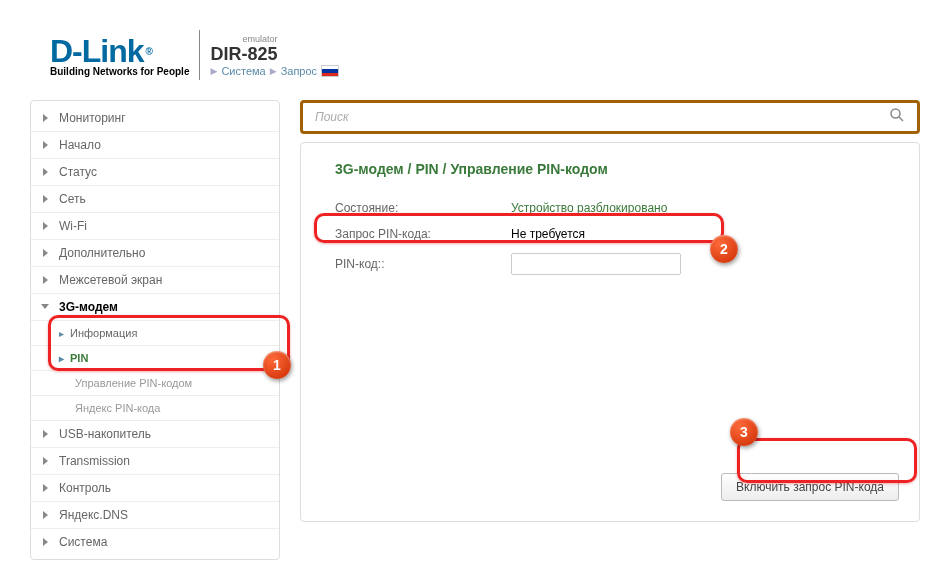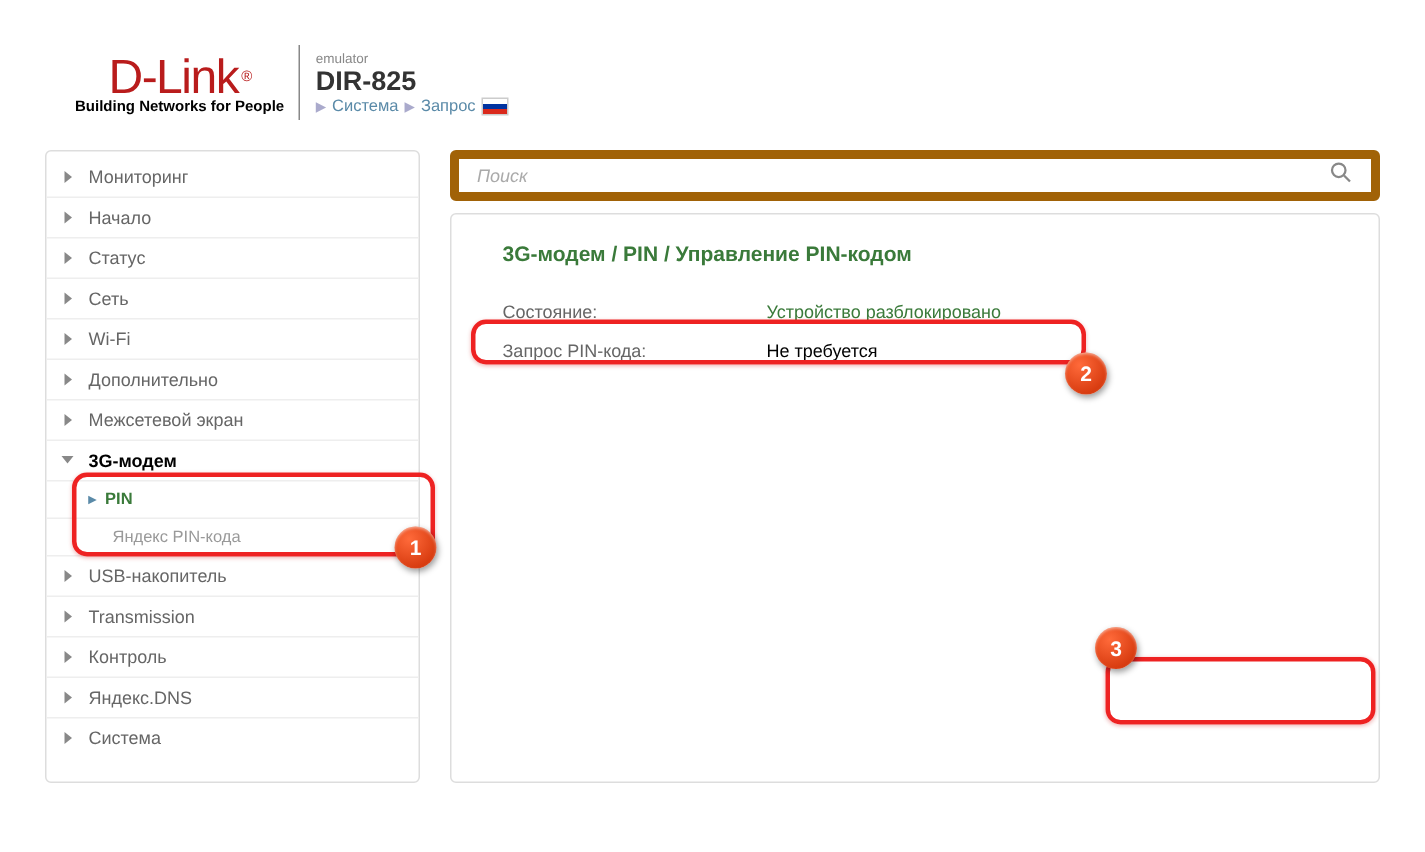--- a/index.html
+++ b/index.html
@@ -1,25 +1,25 @@
 <!DOCTYPE html>
 <html><head>
 <meta charset="utf-8">
 <style>
 * { margin: 0; padding: 0; box-sizing: border-box; }
 body { font-family: Arial, sans-serif; font-size: 12px; background: #fff; width: 950px; height: 568px; overflow: hidden; }
 
 .header { display: flex; align-items: center; padding: 30px 0 10px 50px; }
 .logo-block { display: flex; flex-direction: column; }
-.logo-main { font-size: 32px; font-weight: 400; letter-spacing: -1px; color: #b91c1c; display: flex; align-items: center; justify-content: center; }
+.logo-main { font-size: 32px; font-weight: 700; letter-spacing: -1px; color: #0369a1; display: flex; align-items: center; }
 .logo-main .reg { font-size: 10px; vertical-align: super; margin-left: 2px; }
 .logo-sub { font-size: 10px; font-weight: bold; color: #000; margin-top: -4px; }
 .logo-divider { width: 1px; height: 50px; background: #888; margin: 0 10px 0 10px; }
 .model-block { display: flex; flex-direction: column; }
-.model-emu { font-size: 9px; color: #888; }
+.model-emu { font-size: 9px; color: #888; margin-left: 32px; }
 .model-name { font-size: 18px; font-weight: bold; color: #333; }
 .model-crumbs { font-size: 11px; color: #5a8aa8; display: flex; align-items: center; gap: 4px; }
 .model-crumbs .tri { color: #aac; font-size: 9px; }
 .flag { width: 18px; height: 12px; display: inline-block; background: linear-gradient(to bottom, #fff 0 33%, #0033a0 33% 66%, #da291c 66% 100%); border: 1px solid #ccc; vertical-align: middle; }
 
 .container { display: flex; padding: 0 30px 0 30px; gap: 20px; margin-top: 10px; }
 
 .sidebar { width: 250px; border: 1px solid #ddd; border-radius: 4px; background: #fff; padding: 4px 0; }
 .side-item { display: flex; align-items: center; padding: 6px 10px; border-bottom: 1px solid #eee; color: #666; cursor: pointer; }
 .side-item:last-child { border-bottom: none; }
@@ -27,21 +27,21 @@
 .side-sub { padding-left: 28px; font-size: 11px; }
 .side-sub.active-sub { color: #3a7a3a; font-weight: bold; }
 .side-sub-sub { padding-left: 44px; font-size: 11px; color: #999; }
 .arrow-icon { width: 10px; height: 10px; margin-right: 8px; position: relative; flex-shrink: 0; }
 .arrow-icon::before { content: ""; position: absolute; border-style: solid; }
 .arrow-right::before { border-width: 4px 0 4px 5px; border-color: transparent transparent transparent #888; top: 1px; left: 2px; }
 .arrow-down::before { border-width: 5px 4px 0 4px; border-color: #888 transparent transparent transparent; top: 2px; left: 0; }
 .bullet::before { content: "▸"; color: #5a8aa8; margin-right: 6px; font-size: 10px; }
 
 .main { flex: 1; }
-.search-bar { border: 6px solid #a16207; border-radius: 4px; height: 34px; display: flex; align-items: center; padding: 0 12px; color: #aaa; font-style: italic; margin-bottom: 8px; }
+.search-bar { border: 3px solid #a16207; border-radius: 4px; height: 34px; display: flex; align-items: center; padding: 0 12px; color: #aaa; font-style: italic; margin-bottom: 8px; }
 .search-bar .mag { margin-left: auto; font-size: 16px; color: #888; font-style: normal; }
 .content { border: 1px solid #ddd; border-radius: 4px; padding: 18px 34px; min-height: 380px; position: relative; }
 .breadcrumb { font-size: 14px; font-weight: bold; color: #3a7a3a; margin-bottom: 18px; }
 .form-row { display: flex; align-items: center; padding: 6px 0; gap: 16px; }
 .form-label { width: 160px; color: #666; font-size: 12px; }
 .form-value { color: #000000; font-size: 12px; }
 .form-value.green { color: #3a7a3a; }
 .pin-input { width: 170px; height: 22px; border: 1px solid #ccc; border-radius: 2px; padding: 0 6px; }
 .action-btn { position: absolute; right: 20px; bottom: 20px; padding: 6px 14px; border: 1px solid #bbb; border-radius: 3px; background: linear-gradient(#fefefe, #ededed); font-size: 12px; color: #444; cursor: pointer; }
 
@@ -101,22 +101,28 @@
         <span>Дополнительно</span>
       </div>
     <div class="side-item">
         <span class="arrow-icon arrow-right"></span>
         <span>Межсетевой экран</span>
       </div>
     <div class="side-item active">
         <span class="arrow-icon arrow-down"></span>
         <span>3G-модем</span>
       </div>
+    <div class="side-item side-sub bullet">
+        <span>Информация</span>
+      </div>
     <div class="side-item side-sub active-sub bullet">
         <span>PIN</span>
+      </div>
+    <div class="side-item side-sub-sub">
+        <span>Управление PIN-кодом</span>
       </div>
     <div class="side-item side-sub-sub">
         <span>Яндекс PIN-кода</span>
       </div>
     <div class="side-item">
         <span class="arrow-icon arrow-right"></span>
         <span>USB-накопитель</span>
       </div>
     <div class="side-item">
         <span class="arrow-icon arrow-right"></span>
@@ -149,20 +155,25 @@
     <div class="content">
       <div class="breadcrumb">3G-модем /  PIN /  Управление PIN-кодом</div>
       <div class="form-row">
         <div class="form-label">Состояние:</div>
         <div class="form-value green">Устройство разблокировано</div>
       </div>
       <div class="form-row">
         <div class="form-label">Запрос PIN-кода:</div>
         <div class="form-value">Не требуется</div>
       </div>
+      <div class="form-row">
+        <div class="form-label">PIN-код::</div>
+        <input class="pin-input" type="text" style="">
+      </div>
+      <button class="action-btn">Включить запрос PIN-кода</button>
     </div>
   </div>
 </div>
 
 <div class="callout" style="left:48px; top:315px; width:242px; height:56px;"></div>
 <div class="callout-num" style="left:263px; top:351px;">1</div>
 
 <div class="callout" style="left:314px; top:213px; width:410px; height:30px;"></div>
 <div class="callout-num" style="left:710px; top:235px;">2</div>
 

